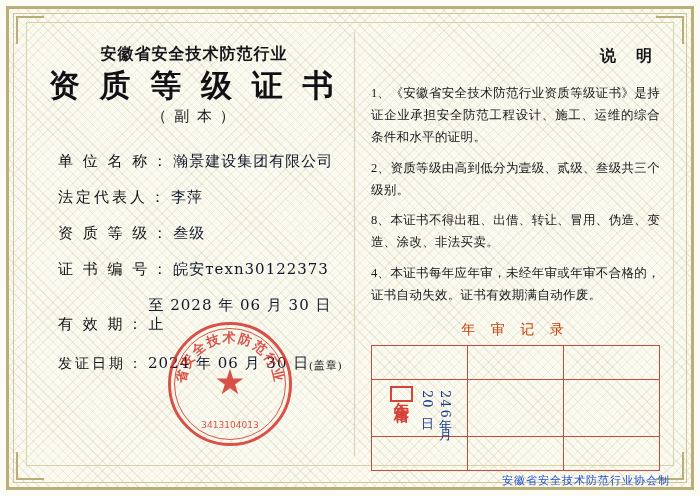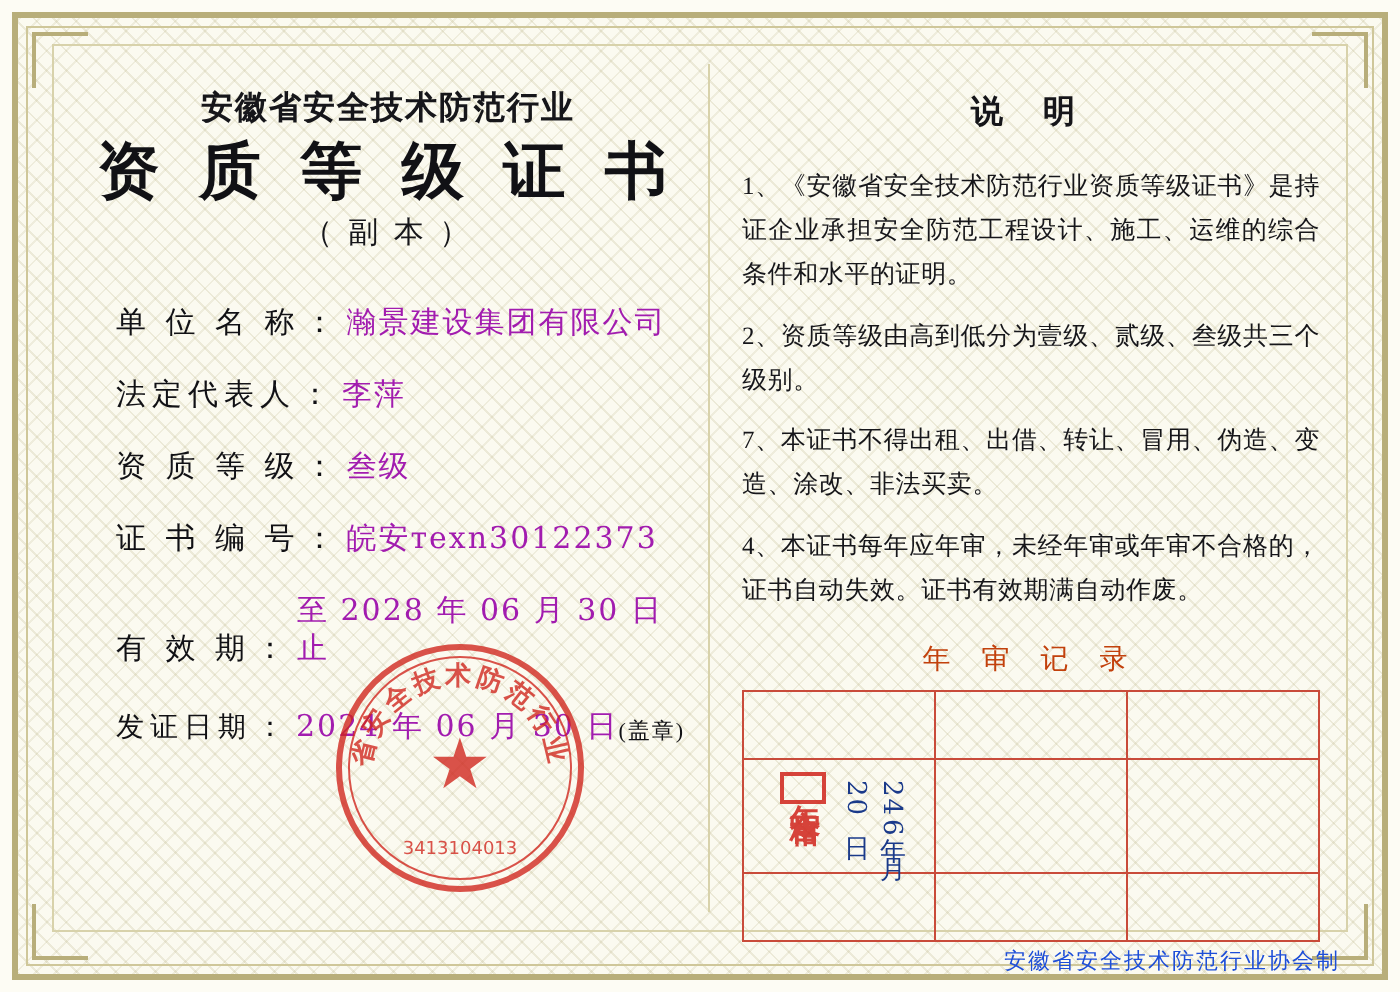--- a/index.html
+++ b/index.html
@@ -110,34 +110,34 @@
   }
   .field-value {
     font-family: "DejaVu Sans", sans-serif;
     font-size: 14px;
     color: #1a2340;
     padding-left: 2px;
     letter-spacing: 1px;
   }
   .handwrite {
     font-family: "DejaVu Serif", serif;
-    color: #a21caf;
+    color: #0f172a;
     font-size: 15px;
   }
   .field-row.date-row {
     margin-top: 20px;
     font-size: 14px;
   }
   .seal-note {
     font-size: 11px;
     letter-spacing: 1px;
   }
   
   .explain-title {
-    text-align: center;
+    text-align: right;
     font-size: 16px;
     font-weight: bold;
     letter-spacing: 8px;
     color: #16161a;
     margin-top: 8px;
     margin-bottom: 16px;
   }
   .explain-item {
     font-size: 12.5px;
     line-height: 1.75;
@@ -330,21 +330,21 @@
         <div class="stamp-num">3413104013</div>
       </div>
     </div>
 
     <div class="col-divider"></div>
 
     <div class="col-right">
       <div class="explain-title">说 明</div>
       <div class="explain-item">1、《安徽省安全技术防范行业资质等级证书》是持证企业承担安全防范工程设计、施工、运维的综合条件和水平的证明。</div>
       <div class="explain-item">2、资质等级由高到低分为壹级、贰级、叁级共三个级别。</div>
-      <div class="explain-item">7、本证书不得出租、出借、转让、冒用、伪造、变造、涂改、非法买卖。</div>
+      <div class="explain-item">8、本证书不得出租、出借、转让、冒用、伪造、变造、涂改、非法买卖。</div>
       <div class="explain-item">4、本证书每年应年审，未经年审或年审不合格的，证书自动失效。证书有效期满自动作废。</div>
 
       <div class="review-title">年 审 记 录</div>
       <table class="review-table">
         <tbody>
             <tr>
           <td></td>
           <td></td>
           <td></td>
         </tr>

